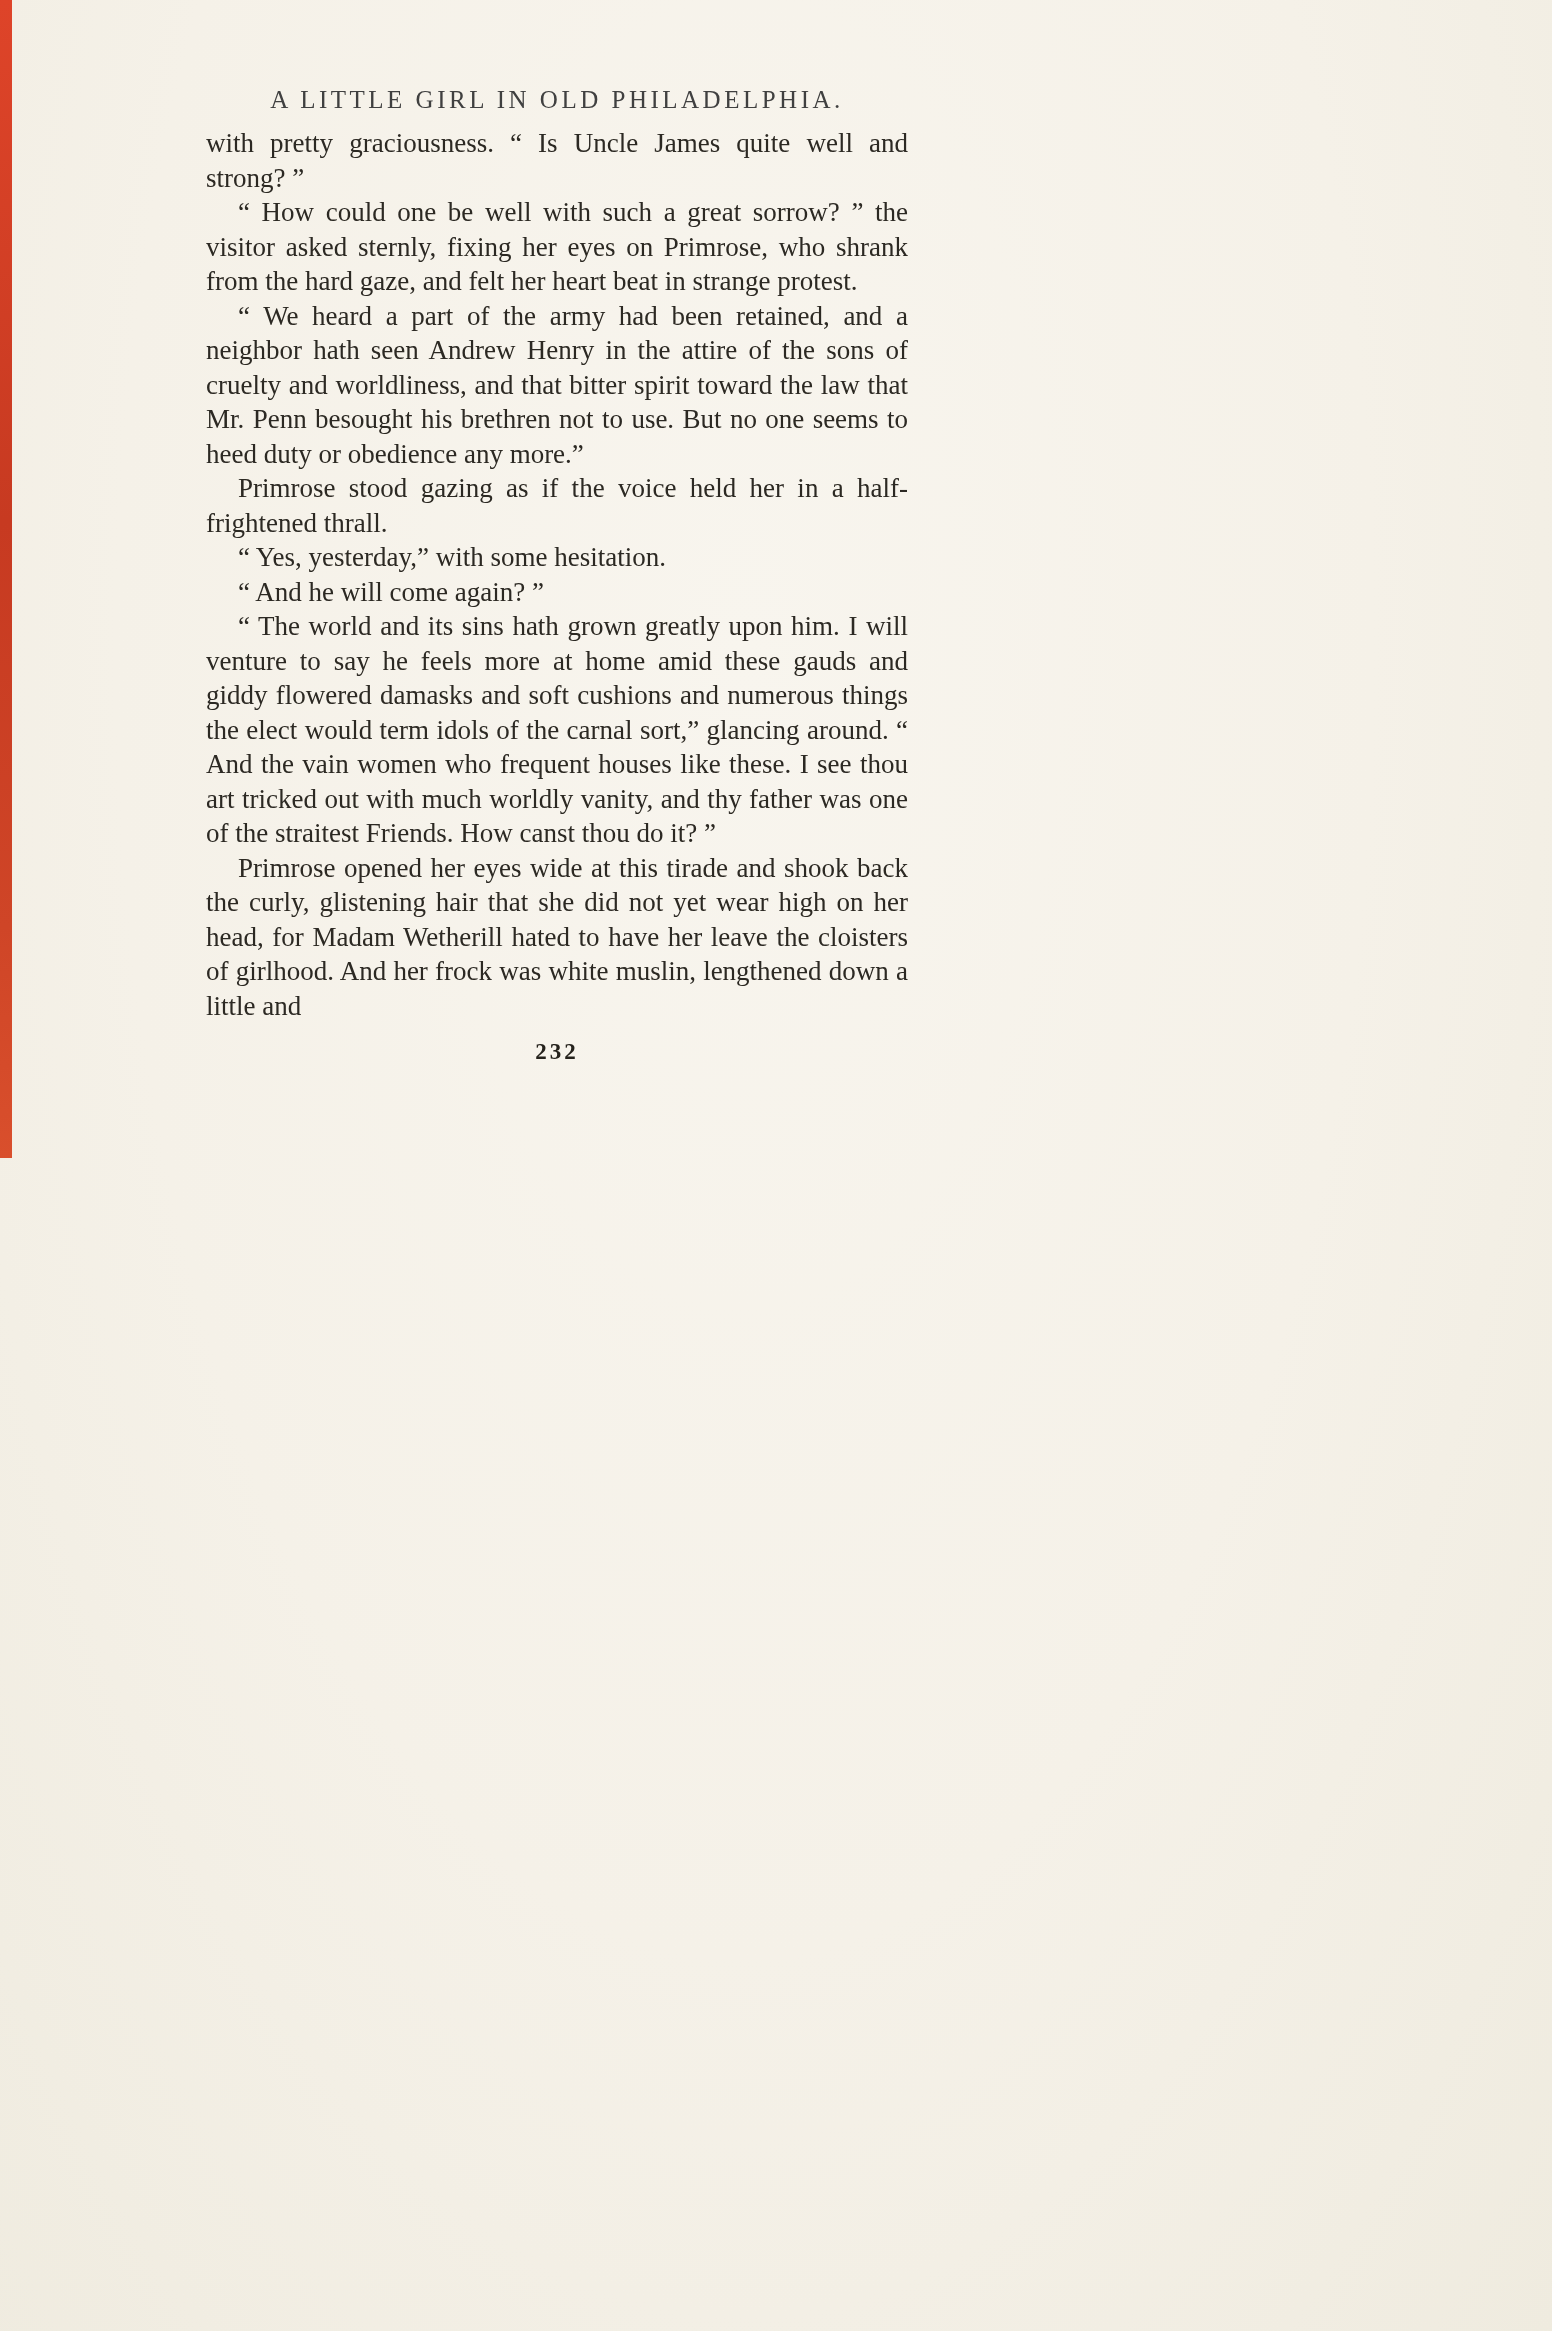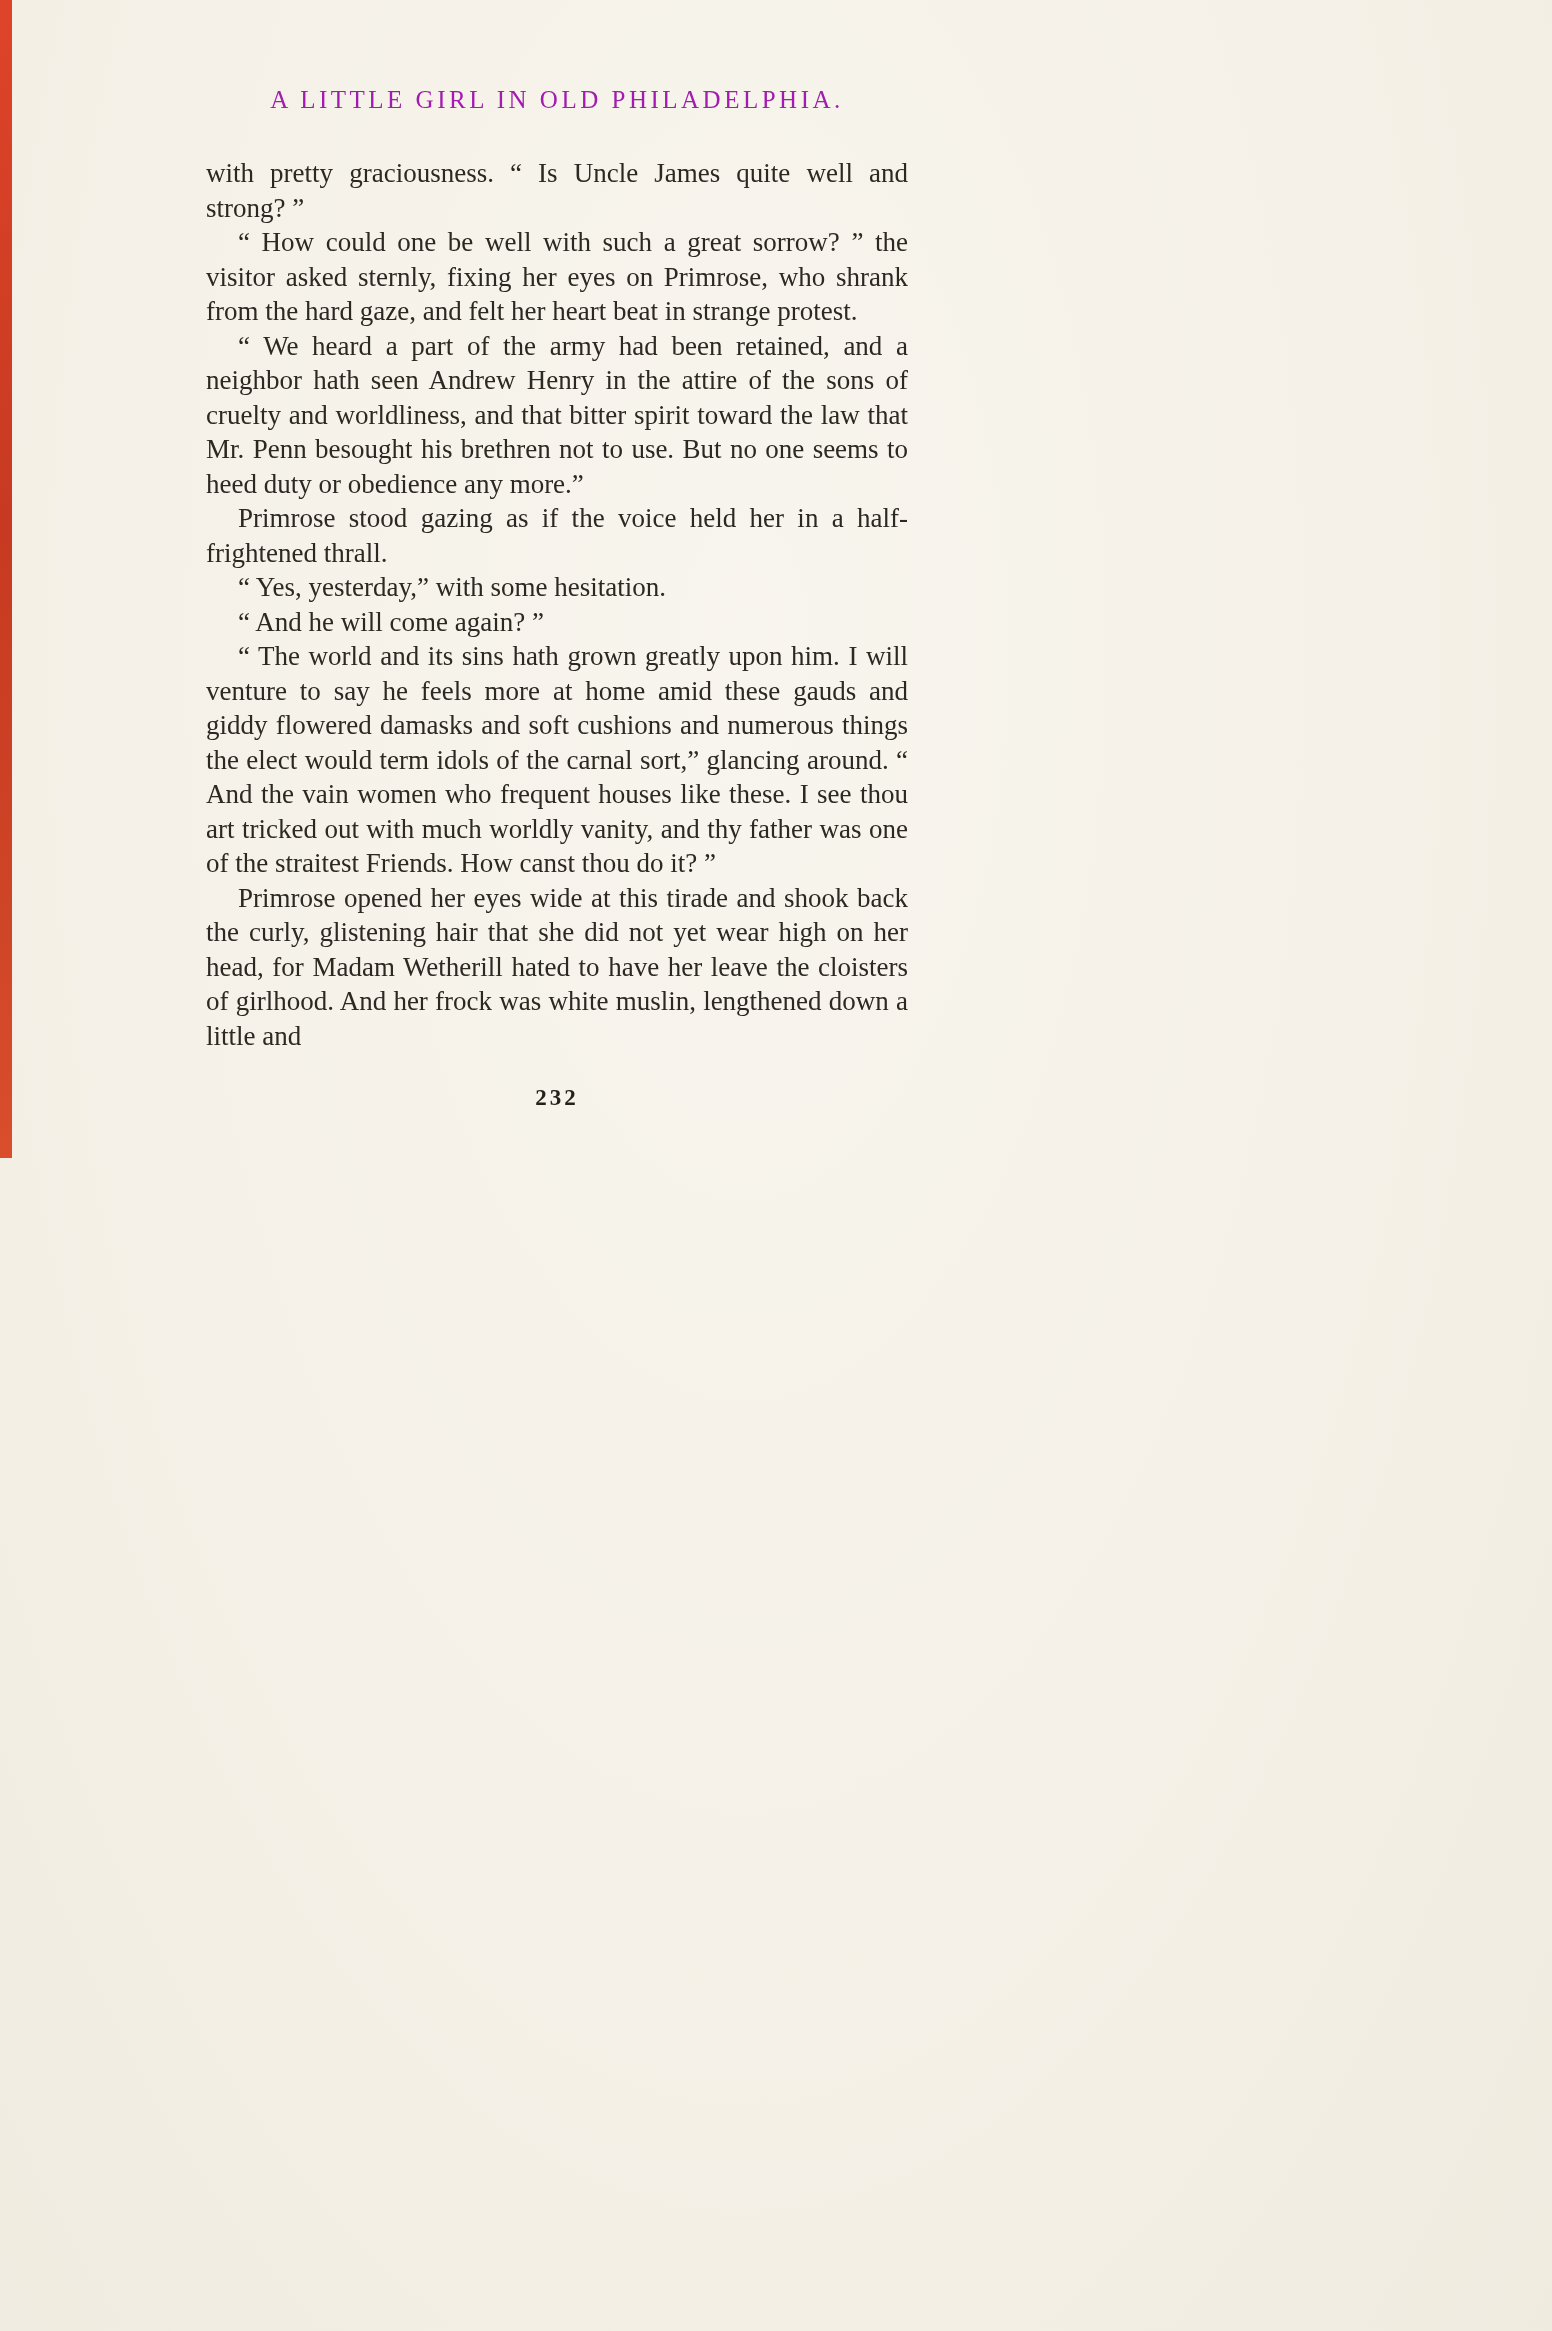--- a/index.html
+++ b/index.html
@@ -27,41 +27,41 @@
     position: absolute;
     left: 206px;
     top: 86px;
     width: 702px;
   }
   .running-header {
     text-align: center;
     font-size: 25px;
     letter-spacing: 3.5px;
     white-space: nowrap;
-    margin: 0 0 42px 0;
+    margin: 0 0 12px 0;
     font-weight: normal;
-    color: #a21caf;
+    color: #404040;
   }
   .text-block p {
     margin: 0;
     font-size: 27px;
     line-height: 34.5px;
     text-align: justify;
     text-justify: inter-word;
     font-family: Liberation Serif, serif;
   }
   .text-block p.indent {
     text-indent: 32px;
   }
   .text-block p.last {
     font-weight: 500;
   }
   .page-number {
     text-align: center;
-    margin-top: 32px;
+    margin-top: 16px;
     font-size: 23px;
     font-weight: bold;
     letter-spacing: 3px;
     color: #25221c;
   }
 </style>
 </head>
 <body>
 
 <div class="scan-edge"></div>

